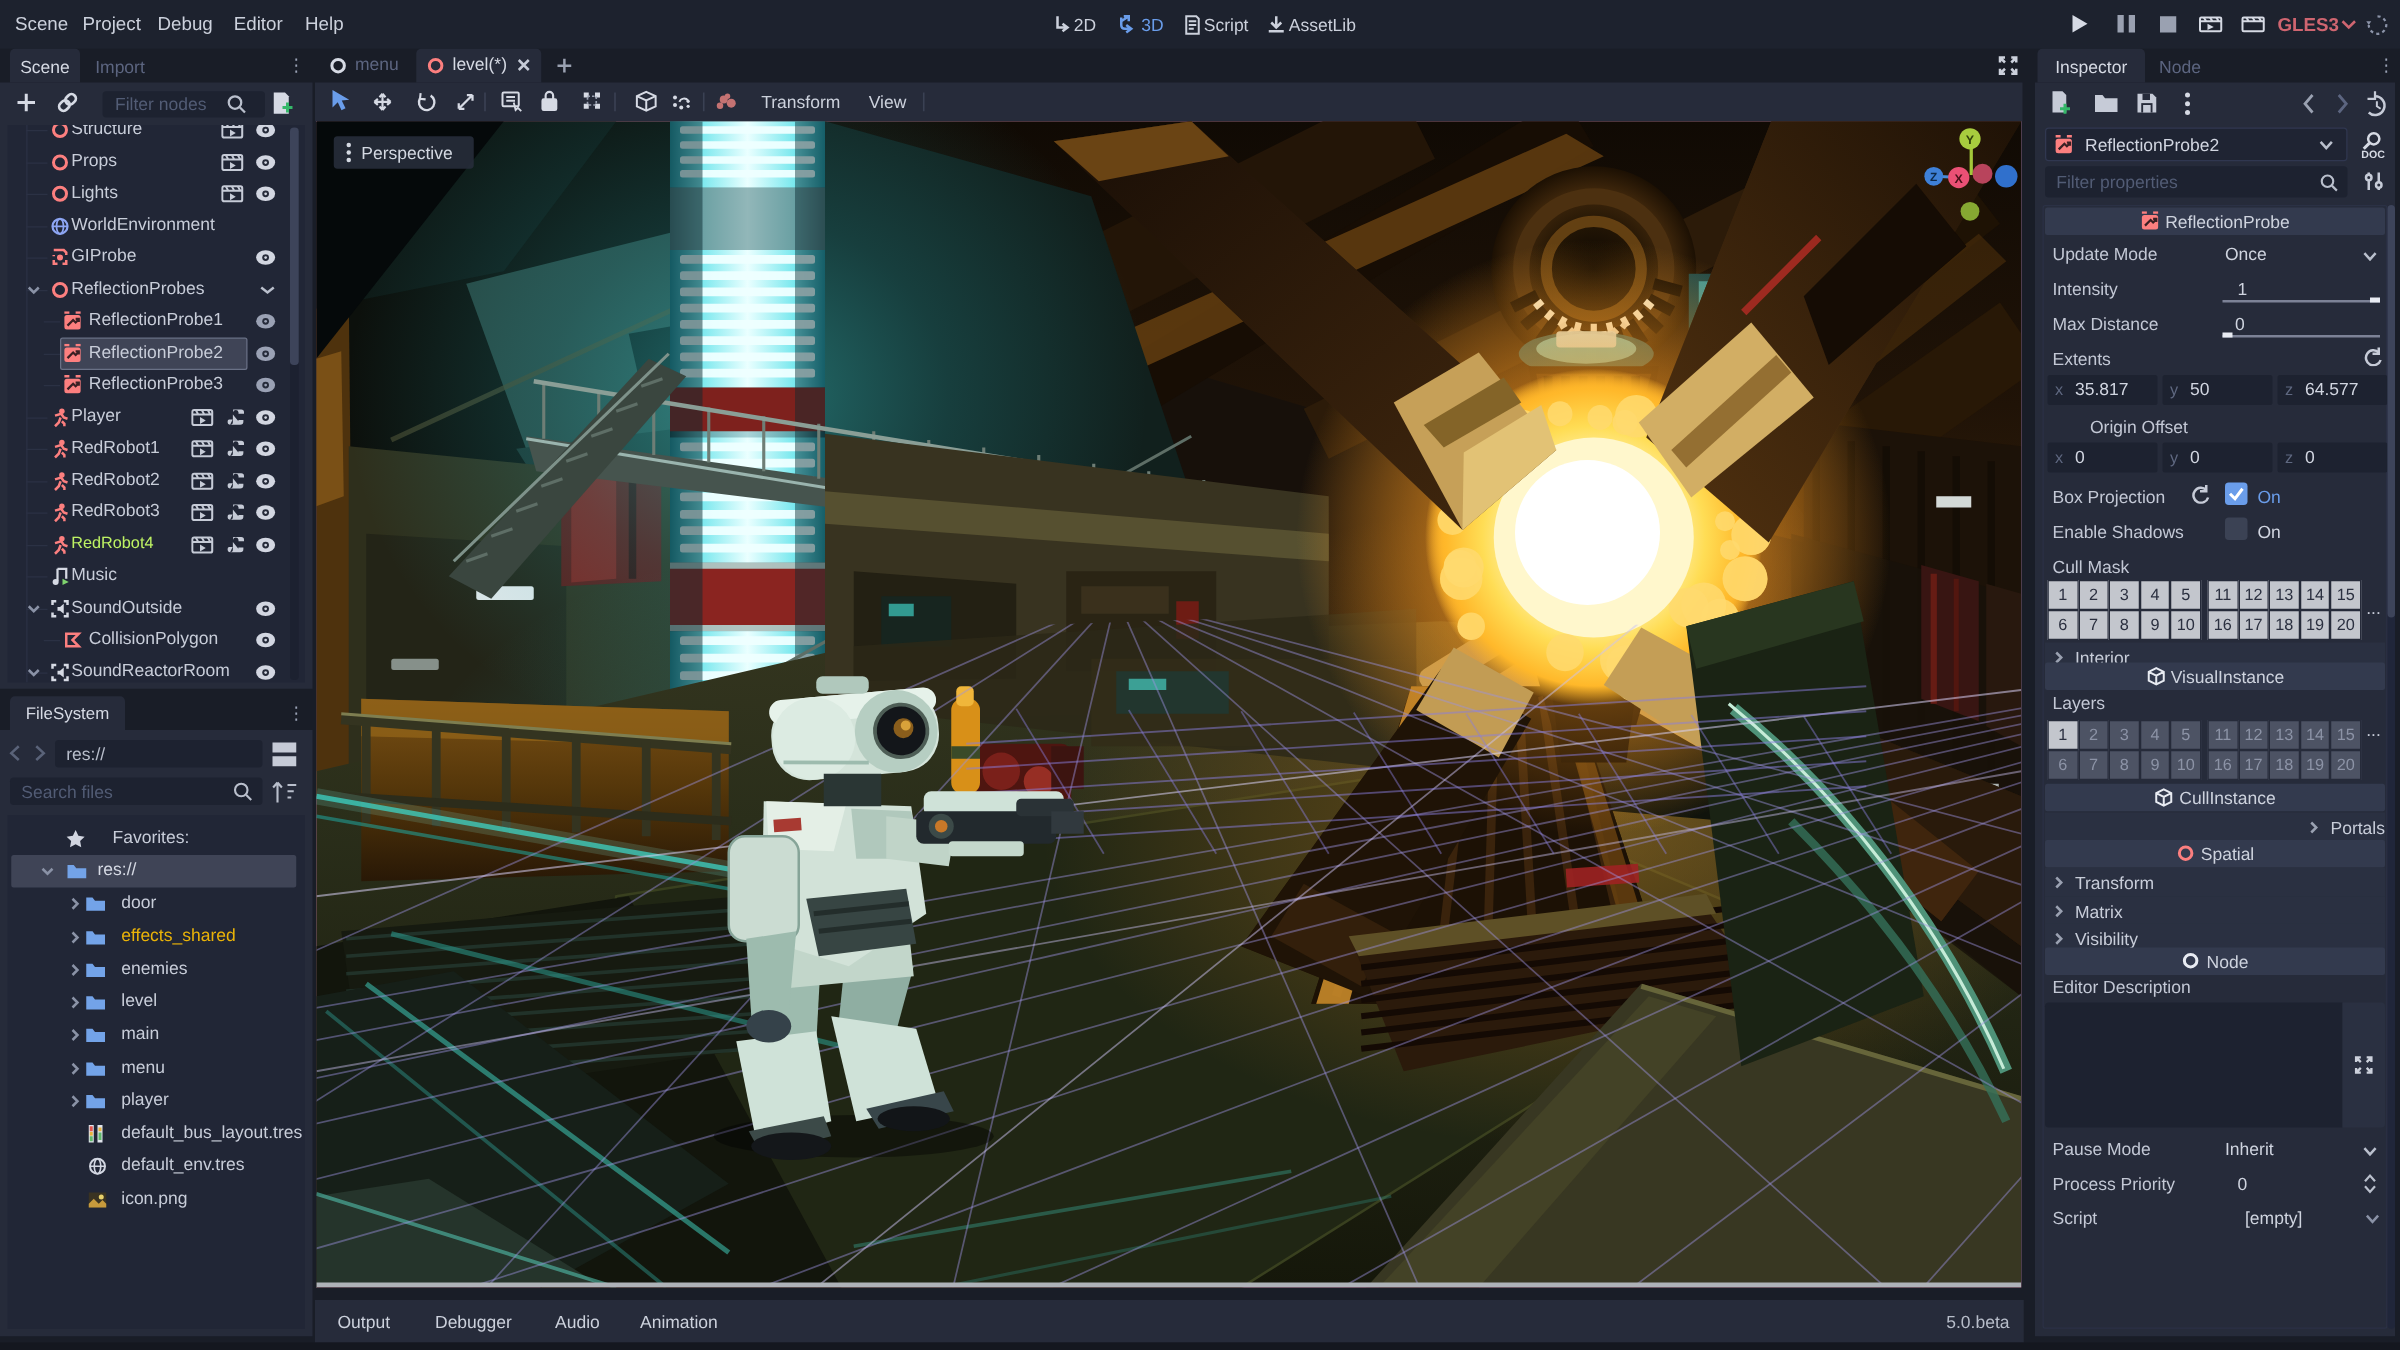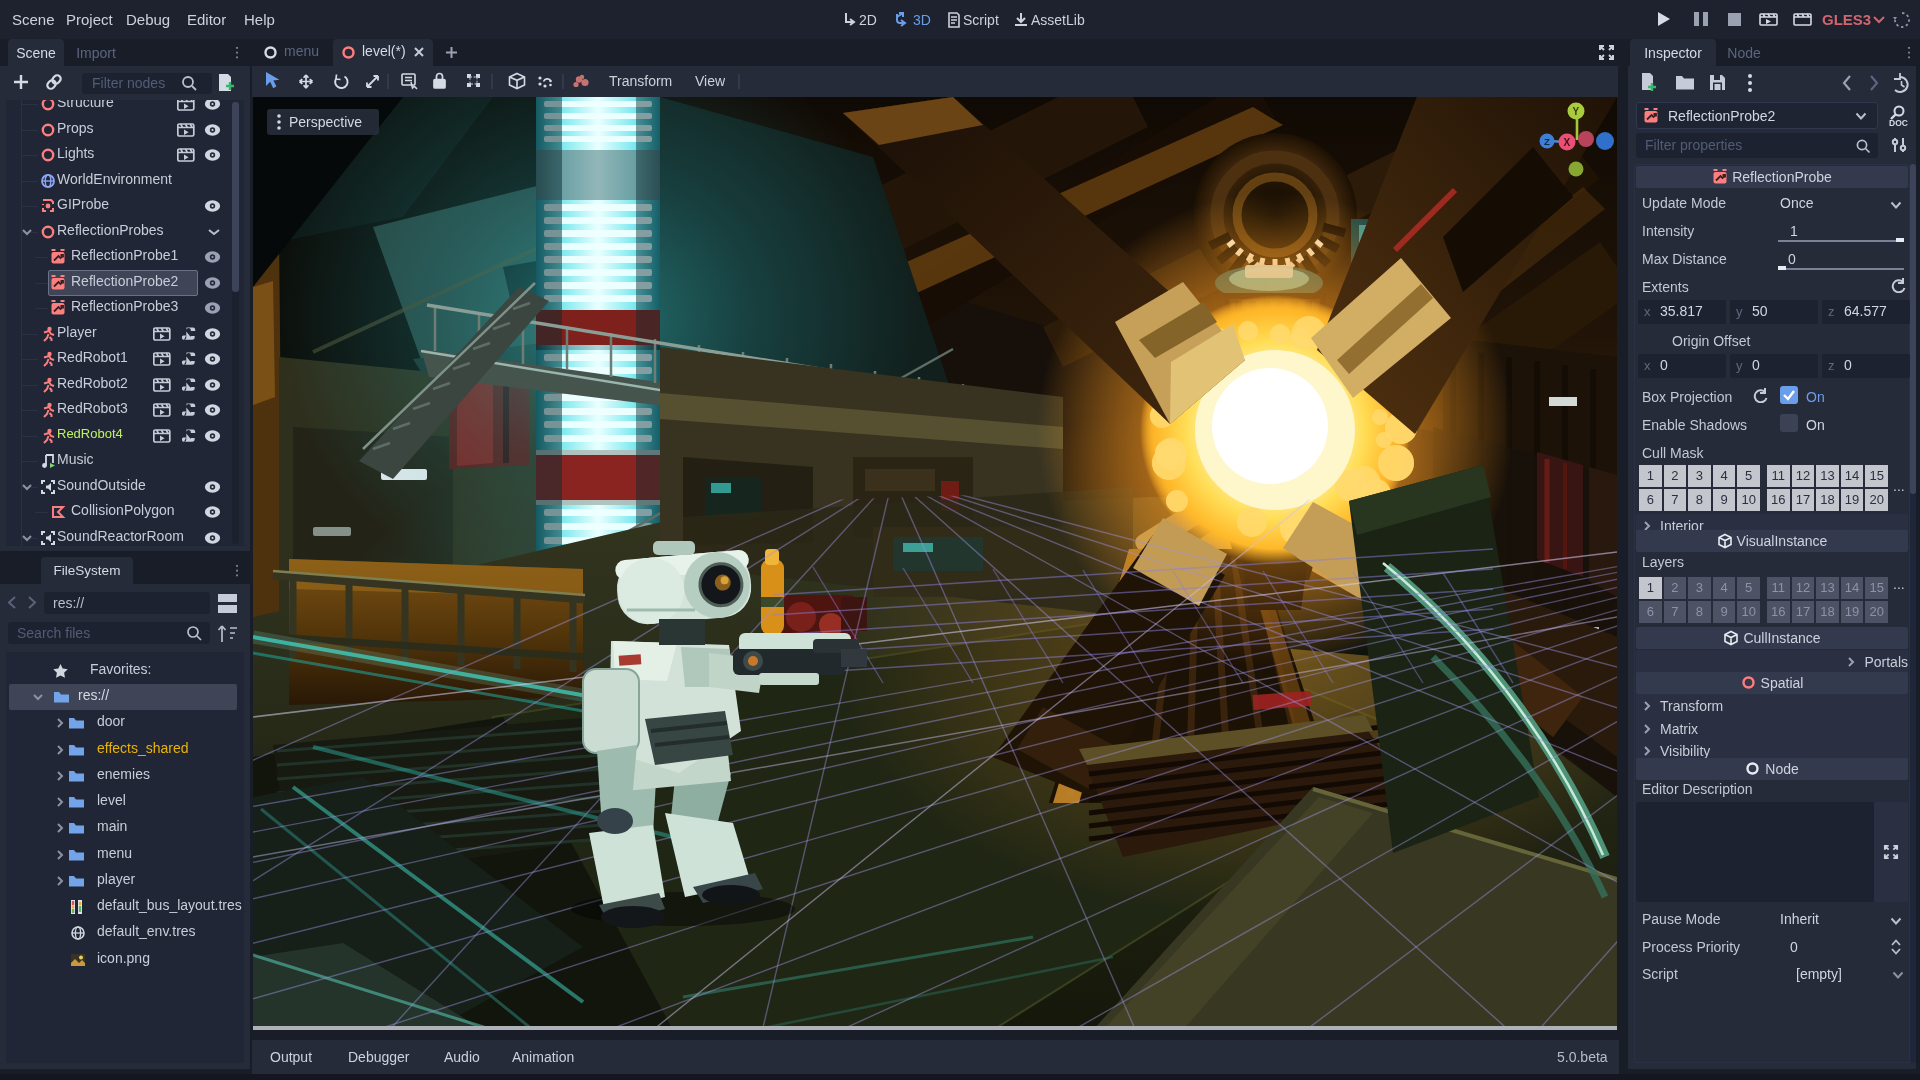--- a/index.html
+++ b/index.html
@@ -349,21 +349,21 @@
 <svg class="abs" style="left:198px;top:430px" width="17" height="16" viewBox="0 0 17 16">
       <ellipse cx="8.5" cy="8" rx="7.6" ry="5.8" fill="#d2d6e1"></ellipse>
       <circle cx="8.5" cy="8" r="2.7" fill="#262b3a"></circle>
       <circle cx="8.5" cy="8" r="1.1" fill="#d2d6e1"></circle>
     </svg>
 </div>
 
 <div class="abs" style="left:232px;top:102px;width:7px;height:442px;background:#1c2130;border-radius:3px;"></div>
 <div class="abs" style="left:232px;top:102px;width:7px;height:190px;background:#3d445a;border-radius:3px;"></div>
 
-<div class="tab on" style="left:8px;top:557px;width:92px;height:27px;font-size:13.5px;margin-left:33px;">FileSystem</div>
+<div class="tab on" style="left:8px;top:557px;width:92px;height:27px;font-size:13.5px;">FileSystem</div>
 <div class="abs" style="left:230px;top:562px;color:#9aa2b5;font-size:14px;">⋮</div>
 <div class="panel" style="left:0px;top:584px;width:250px;height:485px;"></div>
 <div class="abs" style="left:0;top:588px;width:250px;height:62px;">
   <svg width="250" height="62" viewBox="0 0 250 62">
     <path d="M15 9 l-6 5.5 l6 5.5" stroke="#5a6379" stroke-width="2" fill="none"></path>
     <path d="M29 9 l6 5.5 l-6 5.5" stroke="#5a6379" stroke-width="2" fill="none"></path>
     <rect x="44" y="4" width="166" height="22" rx="3" fill="#1d2230"></rect>
     <text x="53" y="20" fill="#b9bfcc" font-size="14">res://</text>
     <rect x="218" y="6" width="19" height="8" fill="#c6cbd7"></rect>
       <rect x="218" y="17" width="19" height="8" fill="#c6cbd7"></rect>

